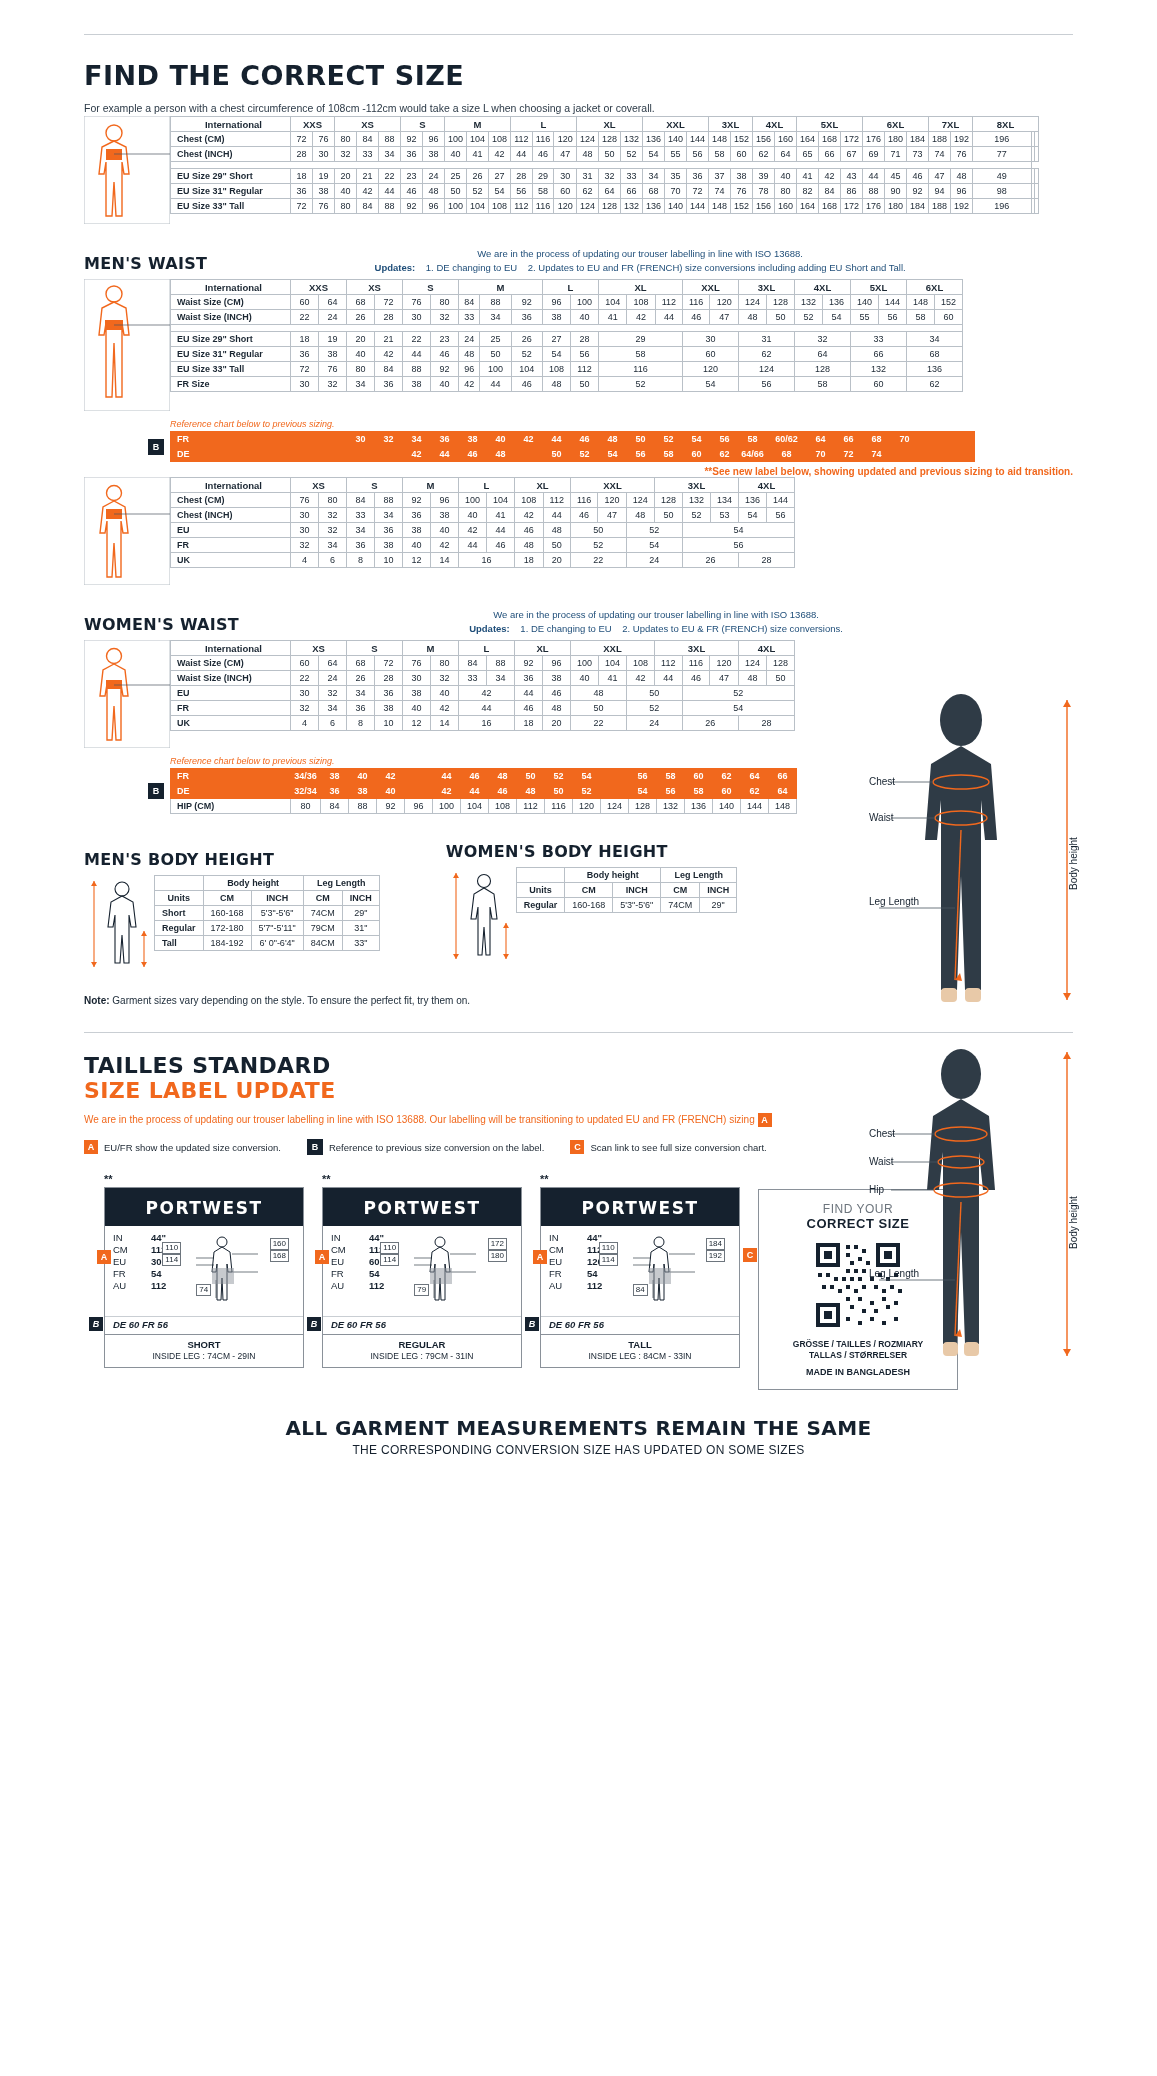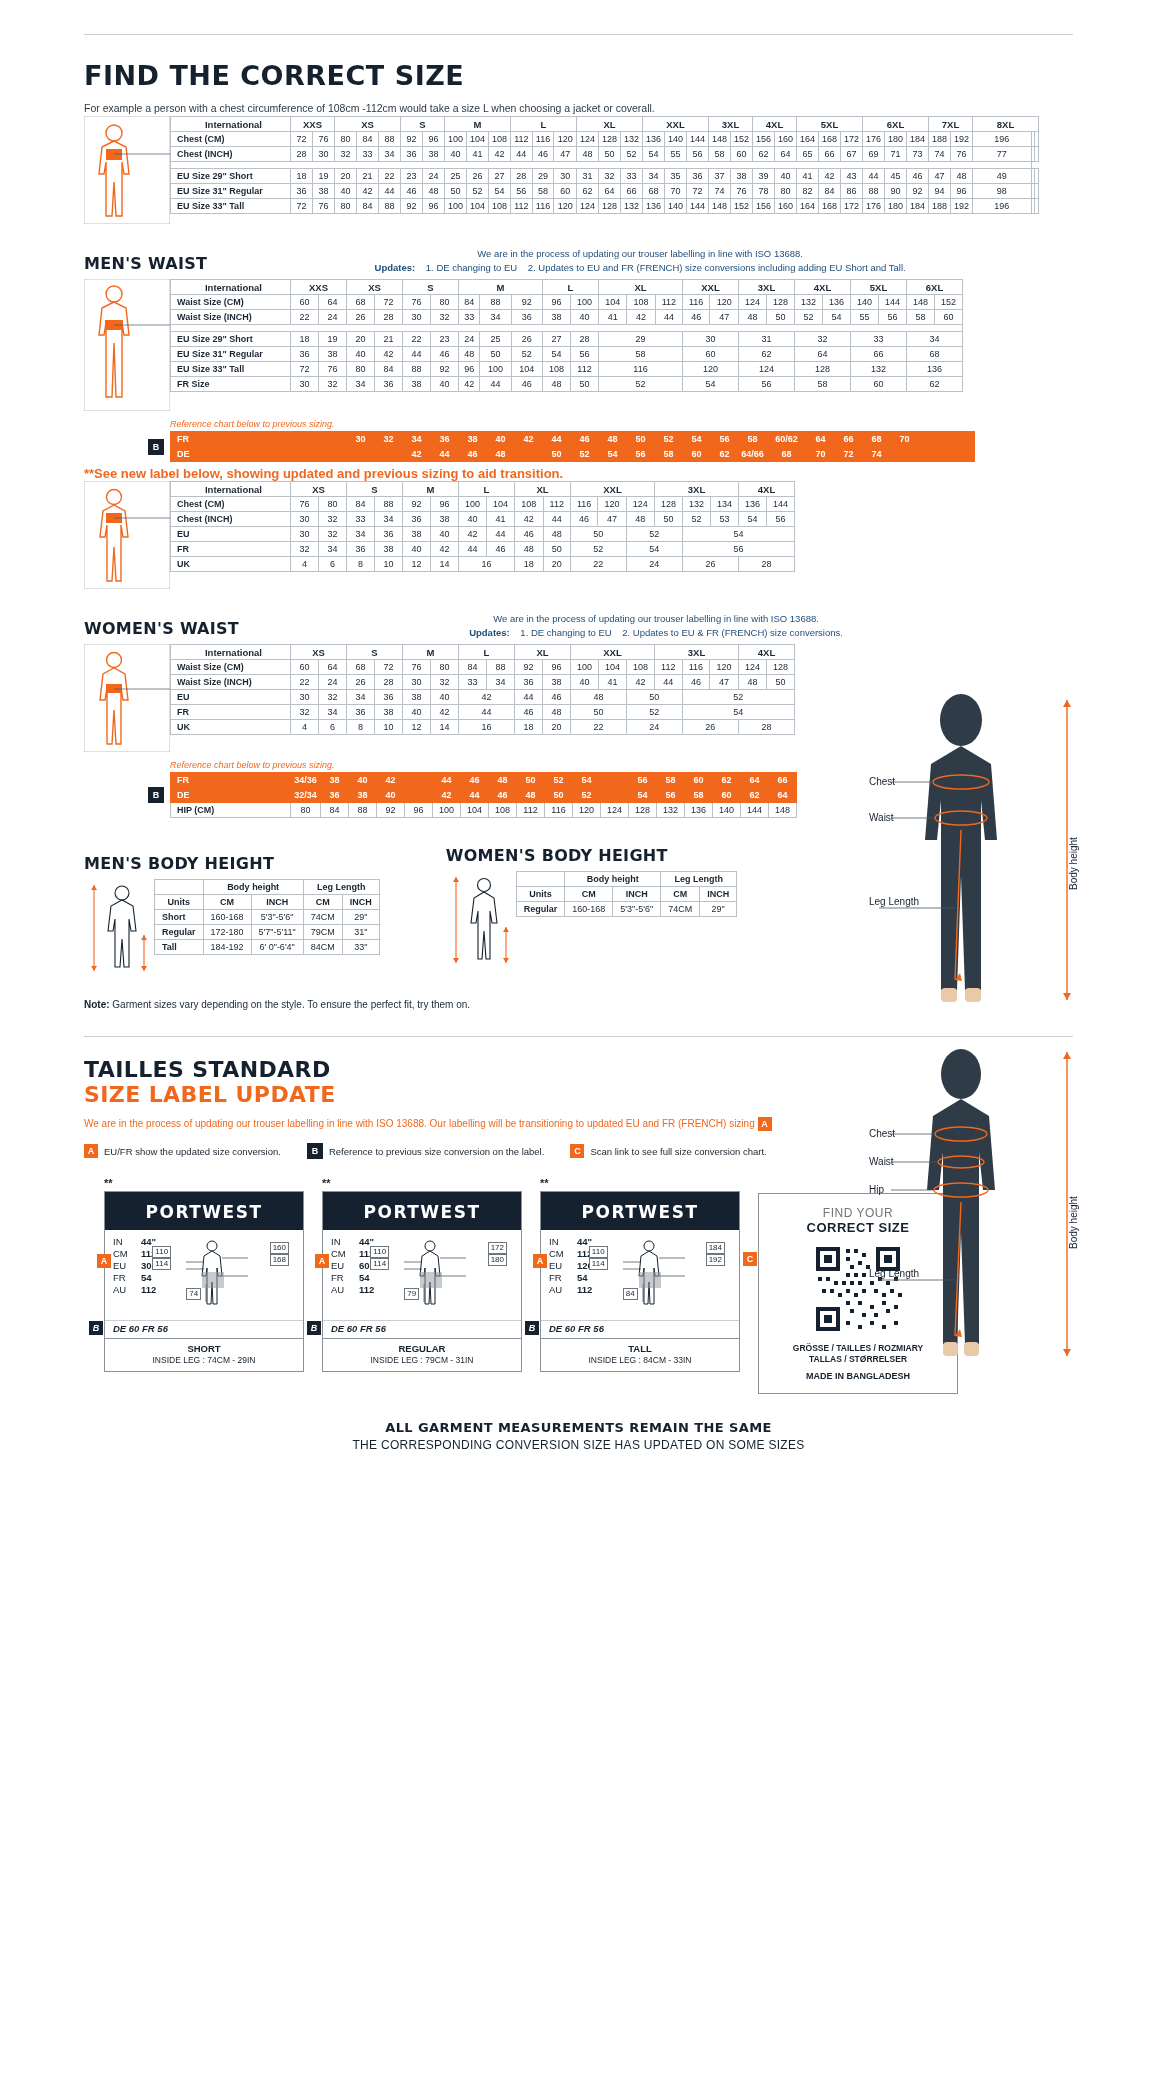--- a/index.html
+++ b/index.html
@@ -109,23 +109,23 @@
   }
   .update-note {
     font-size: 9.5px;
     color: #1f4e79;
     text-align: center;
     line-height: 14px;
     margin: 6px 0 4px 0;
   }
   .update-note .u { color: #1f4e79; font-weight: bold; }
   .footnote-orange {
-    font-size: 13px;
+    font-size: 10px;
     color: #f1681d;
-    text-align: left;
+    text-align: right;
     margin-top: 4px;
     font-weight: bold;
   }
   .note-line {
     font-size: 10px;
     margin-top: 20px;
     color: #22303d;
   }
   .note-line b { color: #15212e; }
 
@@ -210,21 +210,21 @@
     font-size: 17px;
     font-family: "DejaVu Sans", sans-serif;
     position: relative;
   }
   .label-body {
     display: flex;
     padding: 6px 8px 4px 8px;
     min-height: 78px;
   }
   .spec-col { font-size: 9.5px; line-height: 12px; }
-  .spec-col .row { display: flex; gap: 6px; }
+  .spec-col .row { display: flex; gap: 16px; }
   .spec-col .k { width: 22px; color: #15212e; }
   .spec-col .v { font-weight: bold; color: #15212e; }
   .label-diagram { flex: 1; position: relative; }
   .mini-num {
     border: 1px solid #6d757d;
     font-size: 8px;
     padding: 0 2px;
     line-height: 10px;
     background: #fff;
     text-align: center;
@@ -272,21 +272,21 @@
   .qr-title-2 { font-size: 13px; color: #15212e; font-weight: bold; letter-spacing: 0.5px; margin-bottom: 8px; }
   .qr { width: 92px; height: 92px; margin: 0 auto 8px auto; }
   .qr-sub { font-size: 8.5px; font-weight: bold; color: #15212e; line-height: 11px; }
   .qr-made { font-size: 9px; font-weight: bold; color: #15212e; margin-top: 6px; }
 
   .closing {
     text-align: center;
     margin-top: 26px;
   }
   .closing .l1 {
-    font-size: 13px;
+    font-size: 20px;
     font-weight: bold;
     color: #15212e;
     letter-spacing: 0.4px;
     font-family: "DejaVu Sans", sans-serif;
   }
   .closing .l2 {
     font-size: 12px;
     color: #15212e;
     letter-spacing: 0.3px;
     margin-top: 3px;

